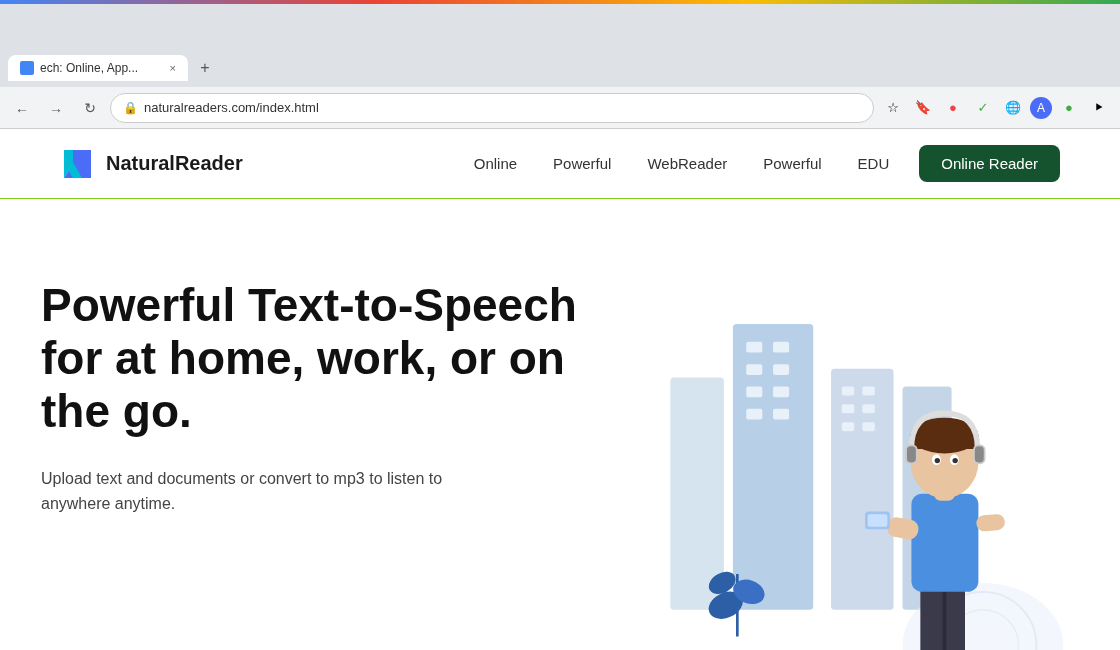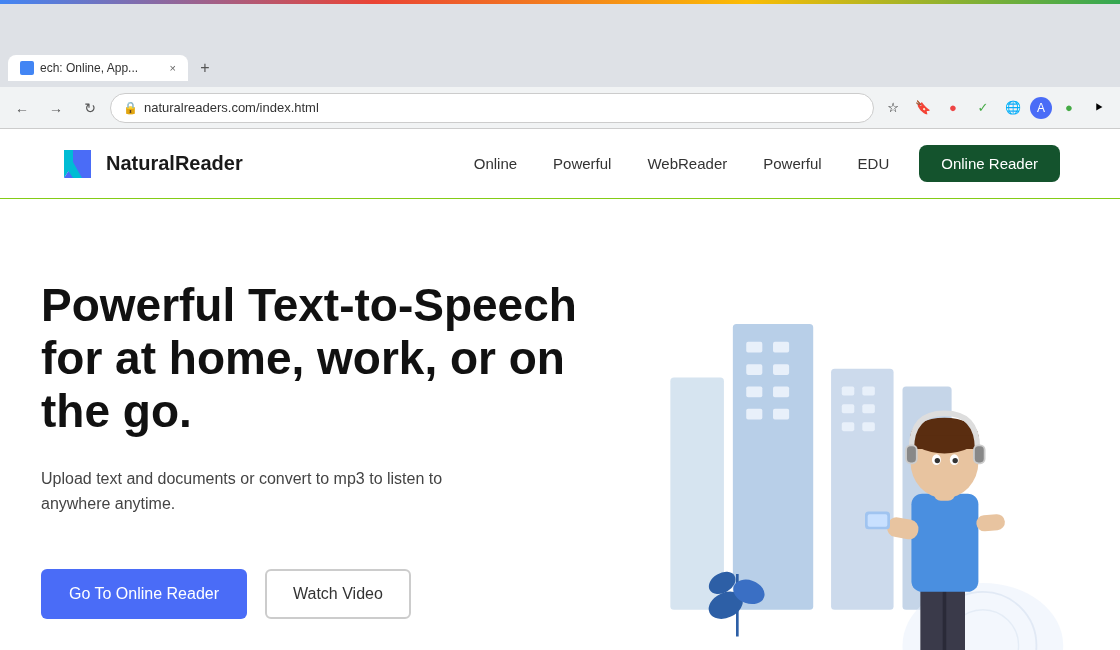--- a/index.html
+++ b/index.html
@@ -182,21 +182,21 @@
       font-size: 46px;
       font-weight: 800;
       line-height: 1.15;
       color: #111;
       margin-bottom: 28px;
     }
     .hero-subtitle {
       font-size: 16px;
       color: #444;
       line-height: 1.6;
-      margin-bottom: 52px;
+      margin-bottom: 36px;
       max-width: 440px;
     }
     .hero-buttons {
       display: flex;
       gap: 18px;
       align-items: center;
     }
     .btn-cta-primary {
       background: #4a6cf7;
       color: #fff;
@@ -288,24 +288,20 @@
       <a class="nav-link">Powerful</a>
       <a class="nav-link">EDU</a>
     </div>
     <button class="btn-primary">Online Reader</button>
   </nav>
 
   <section class="hero">
     <div class="hero-content">
       <h1 class="hero-title">Powerful Text-to-Speech for at home, work, or on the go.</h1>
       <p class="hero-subtitle">Upload text and documents or convert to mp3 to listen to anywhere anytime.</p>
-      <div class="hero-buttons">
-        <button class="btn-cta-primary">Go To Online Reader</button>
-        <button class="btn-cta-secondary">Watch Video</button>
-      </div>
     </div>
 
     <div class="hero-illustration">
       <svg viewBox="0 0 560 560" xmlns="http://www.w3.org/2000/svg" class="illustration-svg">
 
         <rect x="160" y="140" width="90" height="320" rx="4" fill="#b8cfe8"></rect>
         <rect x="270" y="190" width="70" height="270" rx="4" fill="#ccdaec"></rect>
         <rect x="90" y="200" width="60" height="260" rx="4" fill="#d6e4f0"></rect>
         <rect x="350" y="210" width="55" height="250" rx="4" fill="#c5d5e8"></rect>
 

